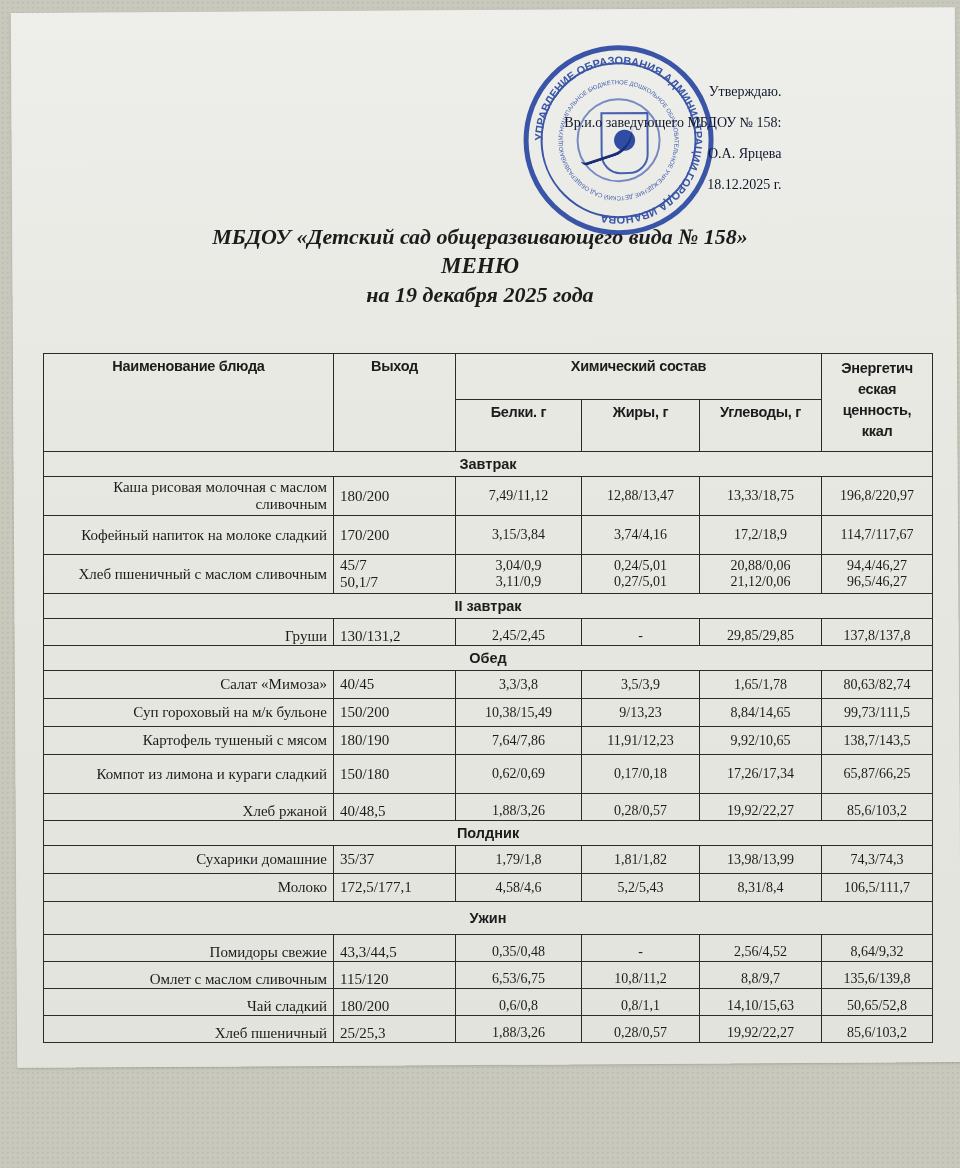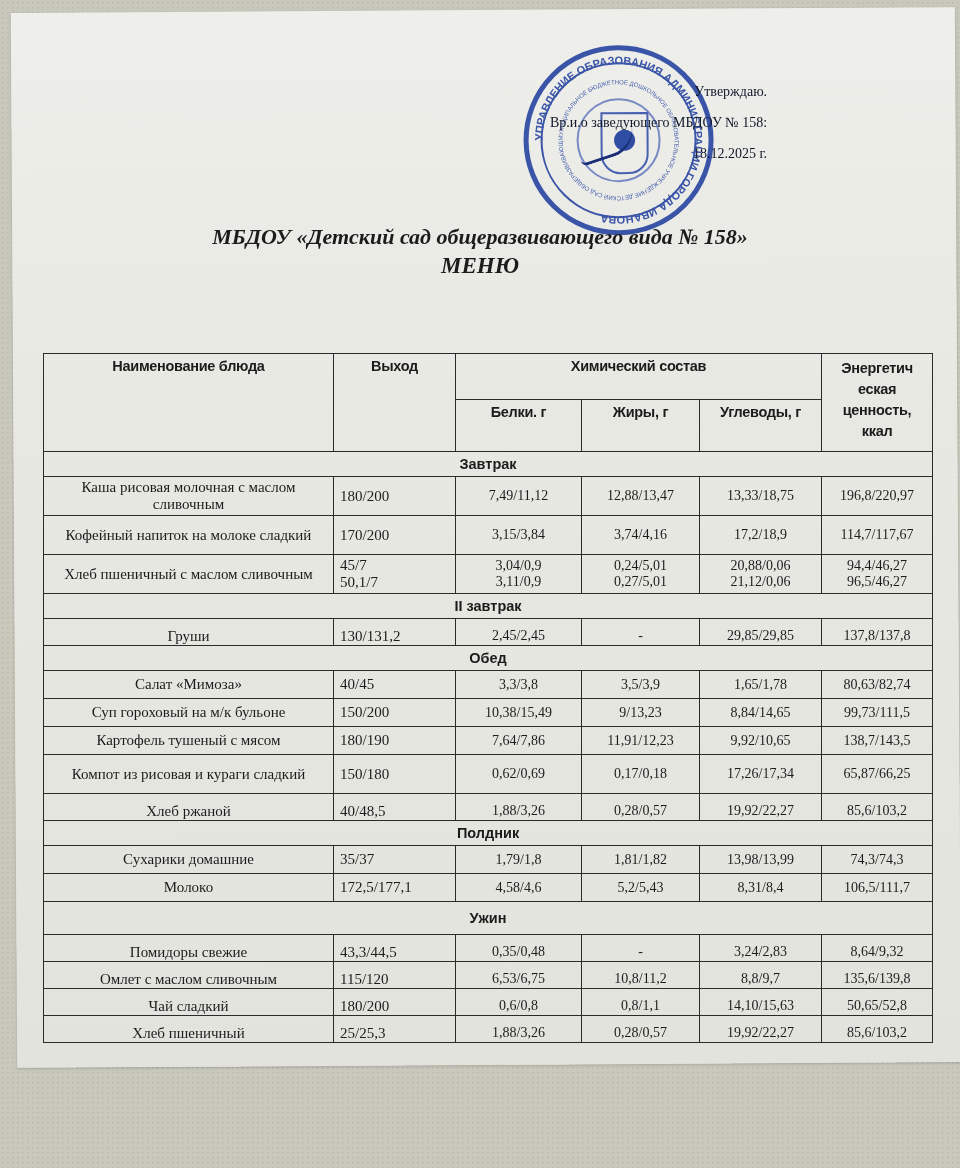--- a/index.html
+++ b/index.html
@@ -63,21 +63,21 @@
       border: 1.5px solid #2b2b2b; padding: 1px 6px; vertical-align: middle;
     }
     table.menu th {
       font-family: "Liberation Sans", sans-serif; font-weight: bold; font-size: 14.5px;
       vertical-align: top; padding-top: 4px; letter-spacing: -0.3px;
     }
     .section td {
       text-align: center; font-family: "Liberation Sans", sans-serif; font-weight: bold;
       font-size: 14.5px; height: 22px;
     }
-    td.name { text-align: center; vertical-align: top; line-height: 17px; }
+    td.name { text-align: right; vertical-align: top; line-height: 17px; }
     td.out { text-align: left; vertical-align: top; }
     td.num { text-align: center; font-size: 14px; }
     tr.tall td { height: 36px; }
     tr.mid td { height: 25px; }
     tr.short td { height: 18px; padding-top: 8px; padding-bottom: 0; }
     .hdr-top th { height: 40px; }
     .hdr-sub th { height: 46px; }
     .energy { vertical-align: top; line-height: 21px; }
   </style>
 </head>
@@ -98,26 +98,28 @@
       </text>
     </svg>
     <div class="stamp-emblem"></div>
   </div>
   <div class="signature"></div>
 </div>
 
 <div class="approve">
   <div>Утверждаю.</div>
   <div class="l2">Вр.и.о заведующего МБДОУ № 158:</div>
+  <div class="l3">О.А. Ярцева</div>
   <div class="l4">18.12.2025 г.</div>
 </div>
 
 <div class="headings">
   <div>МБДОУ «Детский сад общеразвивающего вида № 158»</div>
   <div class="menu-title">МЕНЮ</div>
+  <div>на 19 декабря 2025 года</div>
 </div>
 
 <table class="menu">
   <colgroup>
     <col style="width:290px">
       <col style="width:122px">
       <col style="width:126px">
       <col style="width:118px">
       <col style="width:122px">
       <col style="width:111px">
@@ -218,21 +220,21 @@
     </tr>
     <tr class="mid">
       <td class="name">Картофель тушеный с мясом</td>
       <td class="out">180/190</td>
       <td class="num">7,64/7,86</td>
       <td class="num">11,91/12,23</td>
       <td class="num">9,92/10,65</td>
       <td class="num">138,7/143,5</td>
     </tr>
     <tr class="tall">
-      <td class="name">Компот из рисовая и кураги сладкий</td>
+      <td class="name">Компот из лимона и кураги сладкий</td>
       <td class="out">150/180</td>
       <td class="num">0,62/0,69</td>
       <td class="num">0,17/0,18</td>
       <td class="num">17,26/17,34</td>
       <td class="num">65,87/66,25</td>
     </tr>
     <tr class="short">
       <td class="name">Хлеб ржаной</td>
       <td class="out">40/48,5</td>
       <td class="num">1,88/3,26</td>
@@ -262,21 +264,21 @@
     </tr>
 
     <tr class="section">
         <td colspan="6" style="height:30px;">Ужин</td>
       </tr>
     <tr class="short">
       <td class="name">Помидоры свежие</td>
       <td class="out">43,3/44,5</td>
       <td class="num">0,35/0,48</td>
       <td class="num">-</td>
-      <td class="num">3,24/2,83</td>
+      <td class="num">2,56/4,52</td>
       <td class="num">8,64/9,32</td>
     </tr>
     <tr class="short">
       <td class="name">Омлет с маслом сливочным</td>
       <td class="out">115/120</td>
       <td class="num">6,53/6,75</td>
       <td class="num">10,8/11,2</td>
       <td class="num">8,8/9,7</td>
       <td class="num">135,6/139,8</td>
     </tr>

